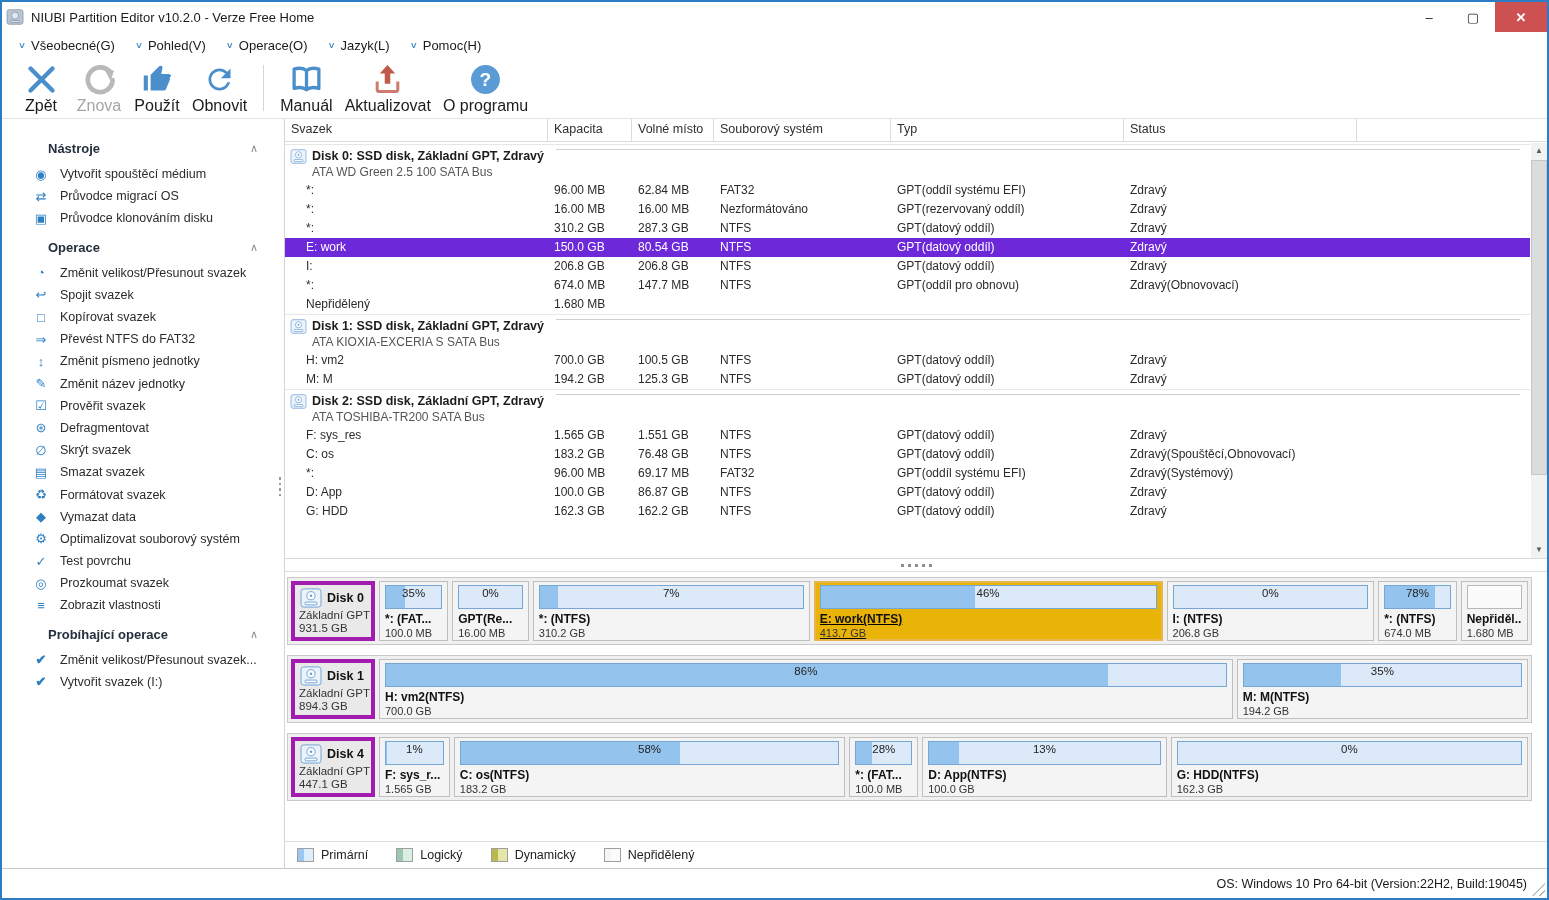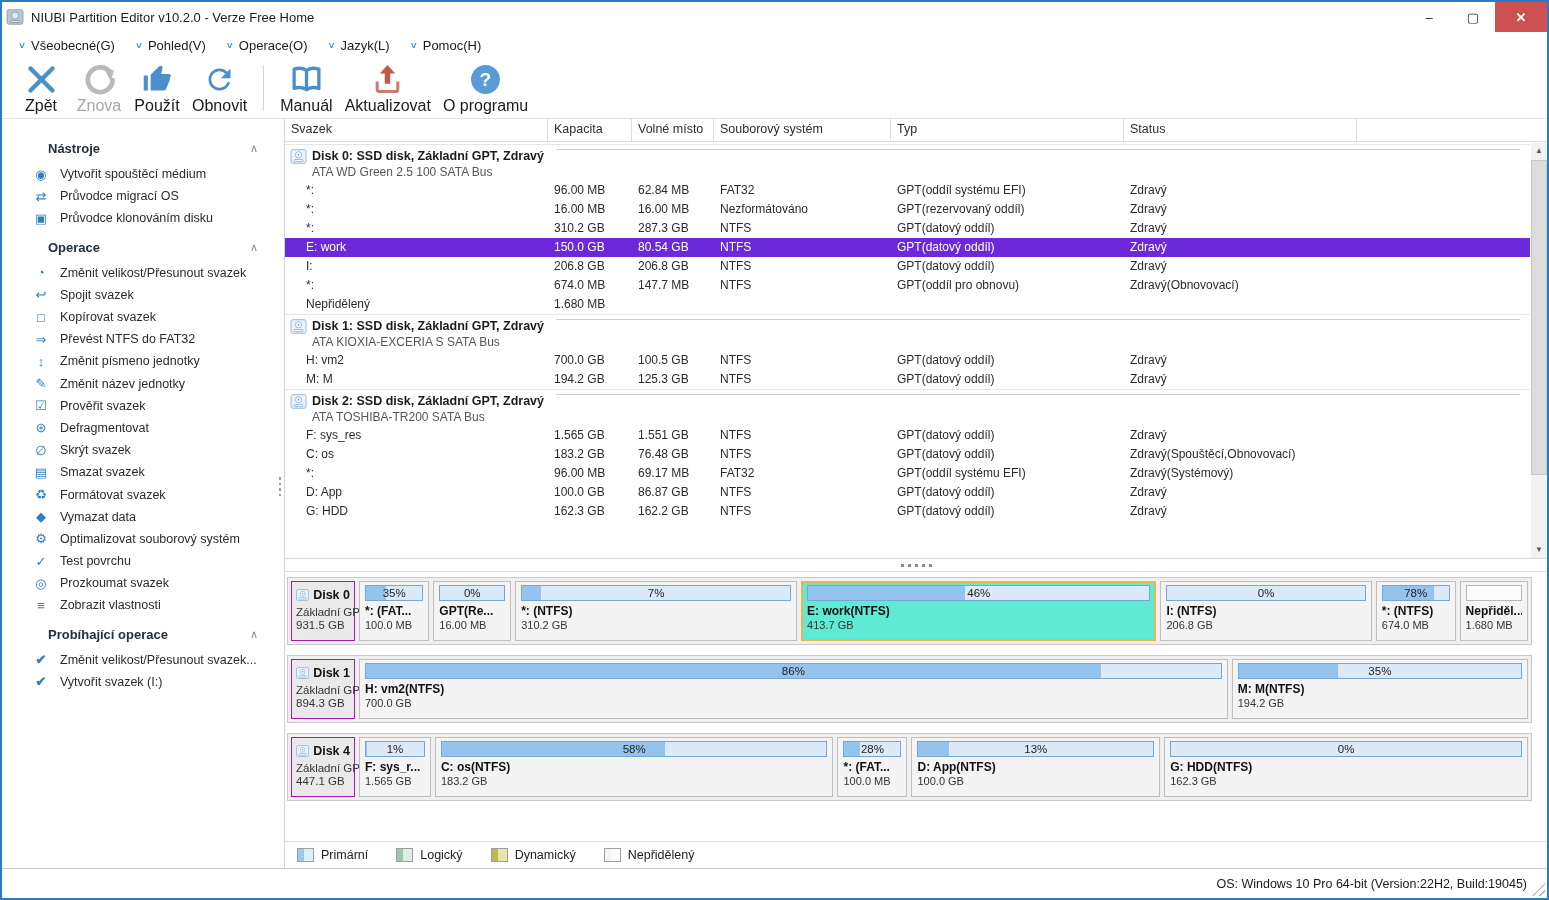--- a/index.html
+++ b/index.html
@@ -71,28 +71,28 @@
   .varrow.up { top:0; } .varrow.down { bottom:0; }
   .vthumb { position:absolute; left:0; top:17px; width:16px; height:76%; background:#dcdcdc; border:1px solid #c6c6c6; }
 
   
   .hsplit { height:13px; display:flex; align-items:center; justify-content:center; gap:4px; flex:none; border-bottom:1px solid #e0e0e0; }
   .hsplit i { width:3px; height:3px; background:#8f8f85; display:block; }
 
   
   .panels { padding:5px 15px 0 2px; display:flex; flex-direction:column; gap:10px; flex:none; }
   .disk-row { height:68px; border:1px solid #c9c9c9; background:#f0f0f0; display:flex; gap:4px; padding:3px; }
-  .disk-head { width:64px; flex:none; background:#e9e9e9; border:1px solid #a21caf; padding:3px 4px; }
+  .disk-head { width:84px; flex:none; background:#e9e9e9; border:4px solid #a21caf; padding:3px 4px; }
   .dh-top { display:flex; align-items:center; gap:4px; }
   .dh-top .dico { width:24px; height:20px; } .dh-top .dico svg { width:100%; height:100%; }
   .dh-name { font-size:12.5px; font-weight:bold; color:#111; white-space:nowrap; }
   .dh-line { font-size:11.5px; color:#333; margin-top:1px; white-space:nowrap; }
   .part { background:#f4f4f4; border:1px solid #bfbfbf; padding:3px 5px; overflow:hidden; min-width:0; }
-  .part.sel { background:#5eead4; border:2px solid #e9b64d; padding:2px 4px; }
-  .bar { height:16px; border:1px solid #74a7d4; background:#dbe9f9; position:relative; margin-bottom:3px; }
+  .part.sel { background:#eab308; border:2px solid #e9b64d; padding:2px 4px;text-decoration:underline; }
+  .bar { height:24px; border:1px solid #74a7d4; background:#dbe9f9; position:relative; margin-bottom:3px; }
   .bar .fill { height:100%; background:#94c4ee; }
   .bar .pct { position:absolute; inset:0; text-align:center; font-size:11.5px; line-height:15px; color:#222; }
   .part.unalloc .bar { border-color:#b8b8b8; background:#fbfbfb; }
   .p-name { font-size:12px; font-weight:bold; color:#111; white-space:nowrap; overflow:hidden; }
   .p-size { font-size:11px; color:#333; white-space:nowrap; overflow:hidden; margin-top:1px; }
 
   
   .legend { margin-top:auto; border-top:1px solid #dedede; display:flex; align-items:center; gap:28px; padding:6px 0 6px 12px; flex:none; }
   .leg-item { display:flex; align-items:center; gap:7px; font-size:12.5px; color:#222; }
   .leg-sw { width:17px; height:14px; border:1px solid #9f9f9f; display:inline-block; }

